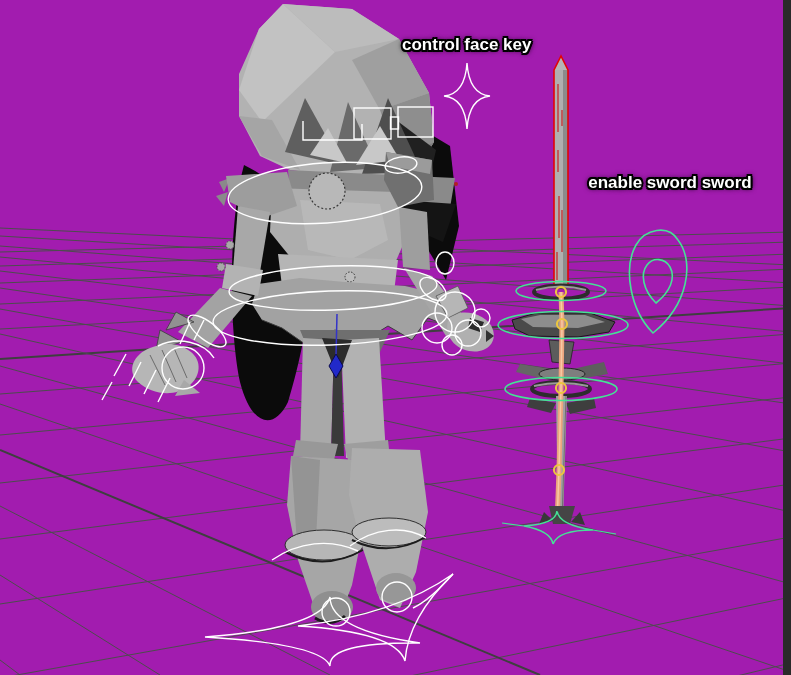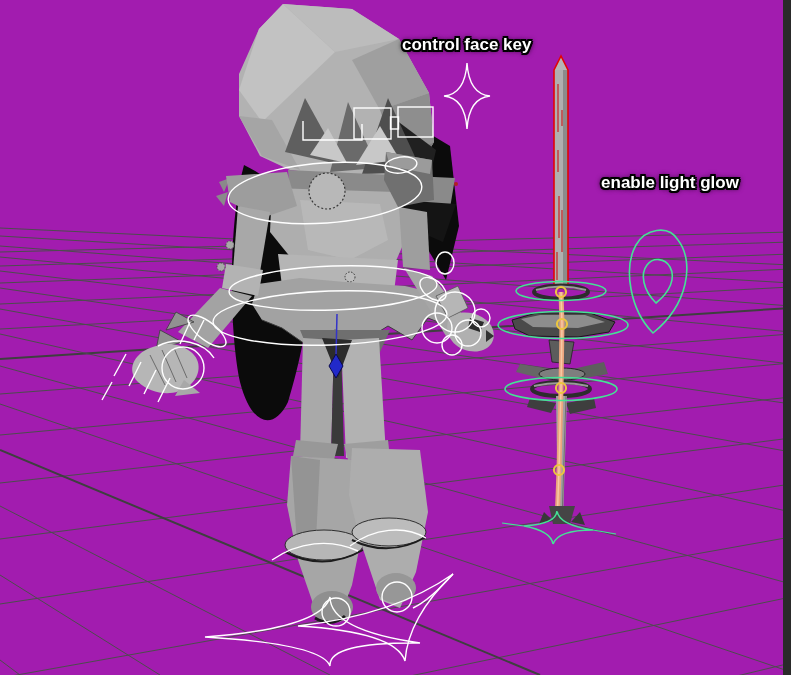--- a/index.html
+++ b/index.html
@@ -227,15 +227,15 @@
     <circle cx="397" cy="597" r="15"></circle>
     <path d="M205,637 Q322,628 330,597 Q330,630 420,643 Q328,642 330,666 Q322,644 205,637 Z"></path>
     <path d="M298,626 Q395,615 453,574 Q408,618 405,661 Q396,632 298,626 Z"></path>
     <path d="M453,574 Q430,600 413,608"></path>
   </g>
 </svg>
 
   <div class="anno" style="left:402px;top:34px;">control face key</div>
 
   <div class="anno center" style="left:585px;top:172px;width:170px;">
-    <div>enable light glow</div>
+    <div>enable sword sword</div>
   </div>
 </div>
 
 </body></html>

